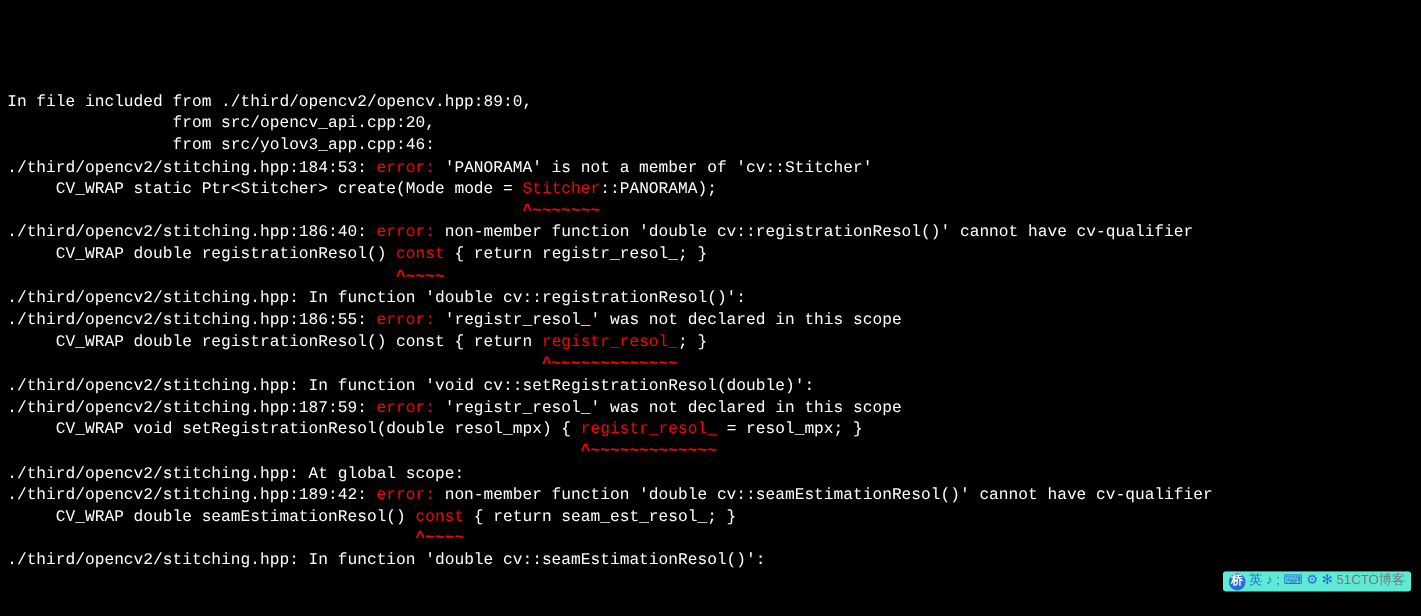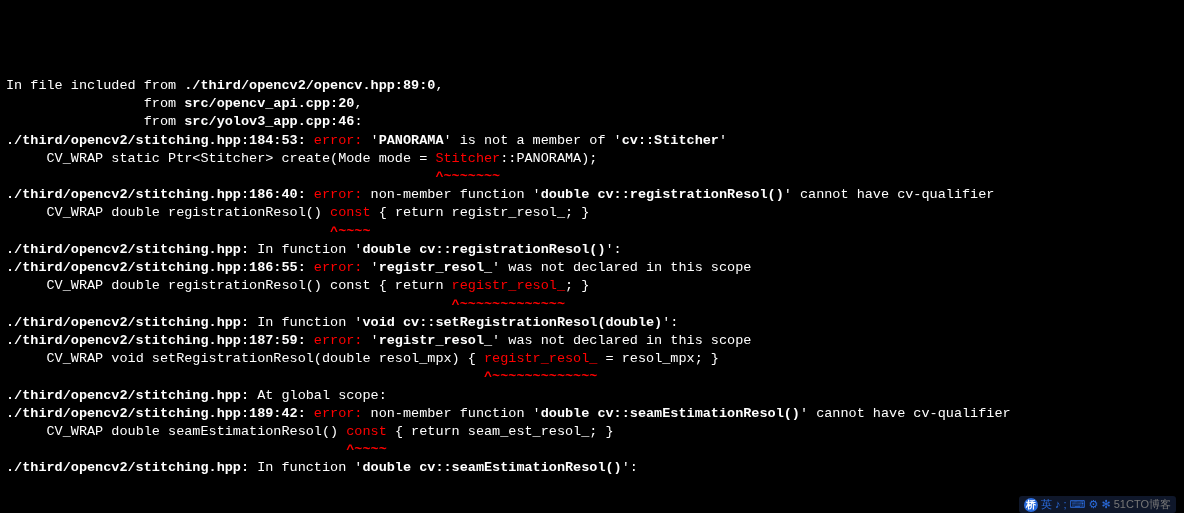--- a/index.html
+++ b/index.html
@@ -8,31 +8,31 @@
     background: #000;
     color: #fff;
     font-family: "Courier New", Courier, monospace;
     font-size: 13.5px;
     line-height: 1.35;
     white-space: pre-wrap;
     word-break: break-all;
     width: 1172px;
     position: relative;
   }
-  .b  { font-weight: bold; color: #fff; }
+  .b  { font-weight: normal; color: #fff; }
   .r  { font-weight: normal; color: #f00; }
   .line { display: block; }
   .caret { color: #f00; font-weight: bold; }
   .watermark {
     position: fixed;
     right: 8px;
-    bottom: 0;
+    bottom: 20px;
     font-size: 11px;
     color: #999;
-    background: #0f172a;
+    background: #5eead4;
     padding: 1px 5px;
     border-radius: 3px;
     font-family: sans-serif;
   }
   .watermark .ico {
     display:inline-block;
     width:14px;height:14px;
     border-radius:50%;
     background:#2a6bdd;
     color:#fff;

